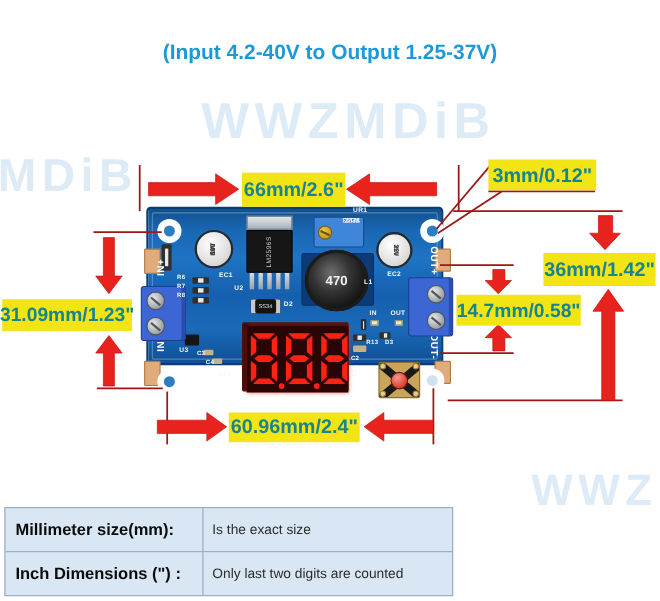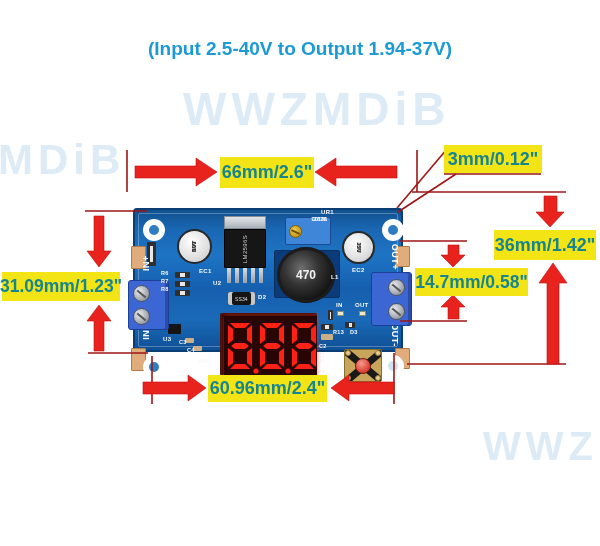--- a/index.html
+++ b/index.html
@@ -28,21 +28,21 @@
          display:flex; align-items:center; justify-content:center; white-space:nowrap;
          z-index:4; }
   .dim-66   { left:220px; top:157px; width:94px;  height:31px; font-size:18px; }
   .dim-3    { left:444px; top:145px; width:98px;  height:28px; font-size:18px; }
   .dim-36   { left:494px; top:230px; width:102px; height:30px; font-size:18px; }
   .dim-3109 { left:2px;   top:272px; width:118px; height:29px; font-size:17.5px; }
   .dim-147  { left:415px; top:268px; width:113px; height:28px; font-size:17.5px; }
   .dim-6096 { left:208px; top:375px; width:119px; height:27px; font-size:18px; }
 
   
-  .pcb { position:absolute; left:133px; top:208px; width:270px; height:144px; z-index:2;
+  .pcb { position:absolute; left:133px; top:188px; width:270px; height:144px; z-index:2;
          background:linear-gradient(180deg,#11518f 0%,#1a67b4 14%,#1e74c4 32%,#155fae 56%,#1a6ab8 78%,#0f5096 100%);
          border:2px solid #083e73; border-radius:4px; }
   .pcb::before { content:""; position:absolute; inset:3px; border:1px solid rgba(255,255,255,0.28);
                  border-radius:2px; pointer-events:none; }
   .pcb * { position:absolute; }
 
   .hole { width:22px; height:22px; border-radius:50%; background:#fff; z-index:3; }
   .hole::after { content:""; position:absolute; inset:6px; border-radius:50%; background:#2e7dc2; }
   .hole-tl { left:8px;   top:9px; }
   .hole-tr { left:247px; top:9px; }
@@ -179,21 +179,21 @@
   .spec .lab { font-weight:bold; font-size:15px; color:#0a0a0a; padding-left:9px;
                border-right:1px solid #93a9bd; }
   .spec .val { font-size:12.5px; color:#2c2c2c; padding-left:8px; }
   .spec .r1 { border-bottom:1px solid #93a9bd; }
 </style>
 </head>
 <body>
 
 <div class="page">
 
-  <div class="subtitle">(Input 2.5-40V to Output 1.94-37V)</div>
+  <div class="subtitle">(Input 4.2-40V to Output 1.25-37V)</div>
 
   <span class="wm wm-top">WWZMDiB</span>
   <span class="wm wm-left">WWZMDiB</span>
   <span class="wm wm-bright">WWZMDiB</span>
 
   <svg class="anno" width="600" height="546" viewBox="0 0 600 546">
     <g stroke="#9e1616" stroke-width="1.6">
       <line x1="127" y1="150" x2="127" y2="192"></line>
       <line x1="417" y1="150" x2="417" y2="192"></line>
       <line x1="85" y1="211" x2="147" y2="211"></line>
@@ -356,14 +356,20 @@
     <span class="sk sk-c3">C3</span>
     <span class="sk sk-c4">C4</span>
     <span class="sk sk-r10">R10</span>
     <span class="sk sk-c2">C2</span>
     <span class="sk sk-r13">R13</span>
     <span class="sk sk-d3">D3</span>
     <span class="sk sk-wv2">WV2</span>
     <span class="sk sk-r11">R11</span>
   </div>
 
+  <div class="spec">
+    <div class="cell lab r1">Millimeter size(mm):</div>
+    <div class="cell val r1">Is the exact size</div>
+    <div class="cell lab">Inch Dimensions (") :</div>
+    <div class="cell val">Only last two digits are counted</div>
+  </div>
 
 </div>
 
 </body></html>

